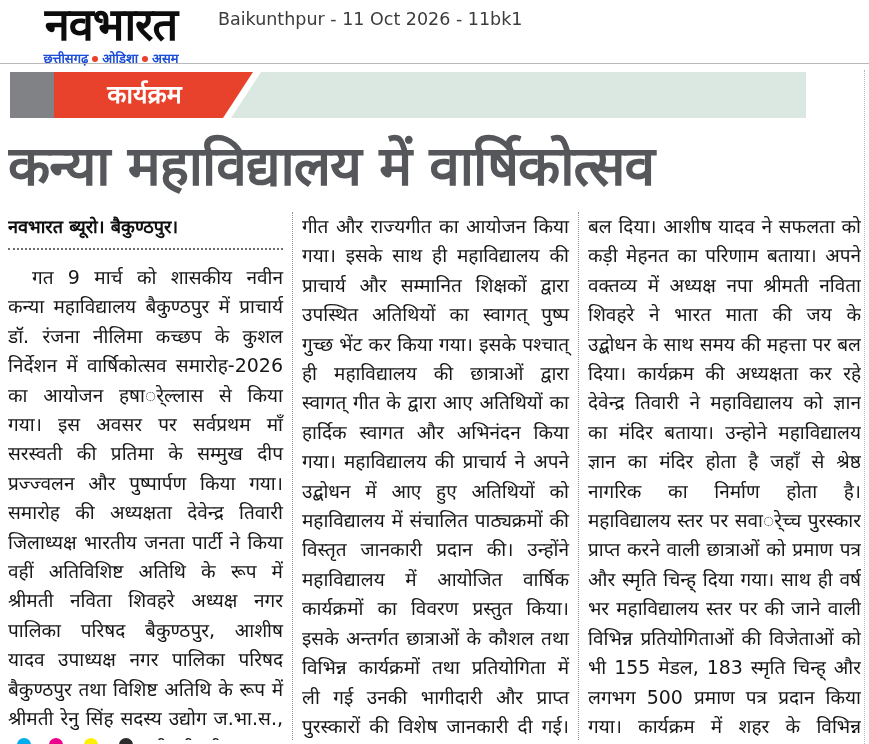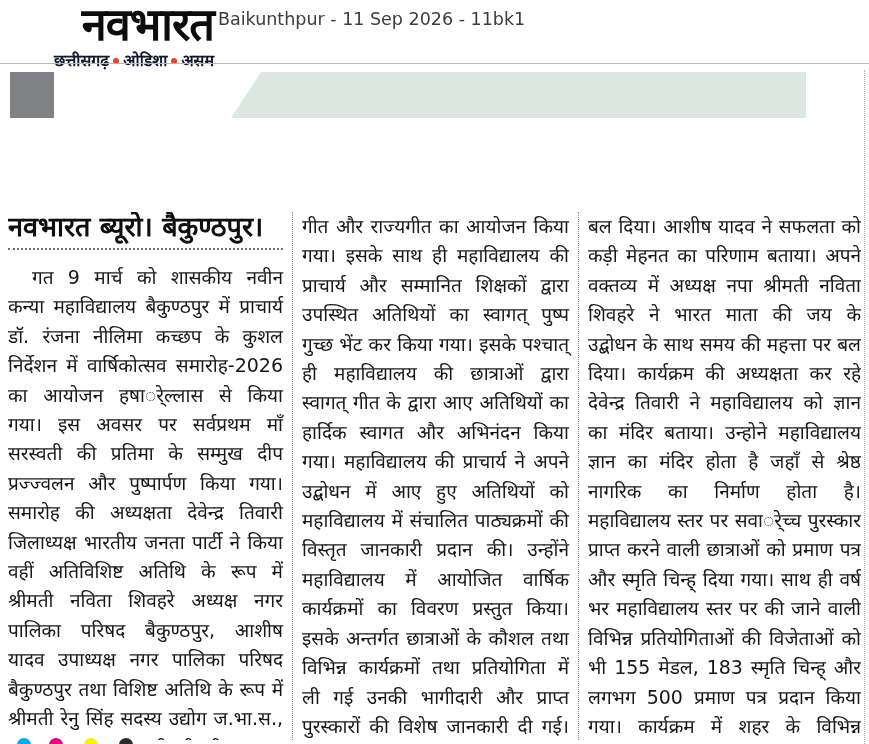--- a/index.html
+++ b/index.html
@@ -1,23 +1,23 @@
 <!DOCTYPE html>
 <html lang="hi"><head>
 <meta charset="utf-8">
 <style>
   html,body{margin:0;padding:0;background:#ffffff;}
   .page{
     position:relative;width:869px;height:744px;background:#fff;overflow:hidden;
     font-family:"DejaVu Sans","Liberation Sans",sans-serif;
   }
   
-  .logo-block{position:absolute;left:8px;top:2px;width:206px;text-align:right;}
+  .logo-block{position:absolute;left:8px;top:2px;width:206px;text-align:center;}
   .logo{font-size:45px;font-weight:900;color:#0c0c0c;line-height:46px;letter-spacing:-1px;white-space:nowrap;}
-  .tagline{font-size:16px;font-weight:bold;color:#0f172a;margin-top:1px;white-space:nowrap;}
+  .tagline{font-size:13px;font-weight:bold;color:#1d4ed8;margin-top:1px;white-space:nowrap;}
   .tagline .dot{display:inline-block;width:6px;height:6px;border-radius:50%;vertical-align:middle;margin:0 4px 2px 4px;}
   .edition{position:absolute;left:218px;top:7px;font-size:17.5px;color:#3c3c3c;line-height:25px;}
   .masthead-rule{position:absolute;left:0;top:63px;width:869px;height:1px;background:#b9b9b9;}
   .right-edge{position:absolute;left:864px;top:70px;height:674px;width:0;border-left:1px dotted #b5b5b5;}
   
   .kicker{position:absolute;left:10px;top:72px;width:796px;height:46px;}
   .kicker-mint{position:absolute;left:44px;top:0;width:752px;height:46px;z-index:1;}
   .kicker-gray{position:absolute;left:0;top:0;width:44px;height:46px;z-index:1;}
   .diag-white{position:absolute;left:44px;top:0;width:207px;height:46px;background:#fff;z-index:2;
     clip-path:polygon(0 0,100% 0,calc(100% - 30px) 100%,0 100%);}
@@ -29,51 +29,53 @@
   
   .headline{position:absolute;left:8px;top:124px;width:855px;height:86px;margin:0;
     font-size:55px;line-height:84px;font-weight:bold;color:#56575a;letter-spacing:-1px;
     white-space:nowrap;overflow:hidden;}
   
   .body-cols{position:absolute;left:8px;top:212px;width:853px;height:528px;display:flex;overflow:hidden;}
   .col{box-sizing:border-box;}
   .col-1{width:285px;padding-right:9px;border-right:1px dotted #8f8f8f;}
   .col-2{width:286px;padding:0 9px;border-right:1px dotted #8f8f8f;}
   .col-3{width:282px;padding-left:9px;}
-  .byline{font-size:27px;font-weight:bold;color:#0f0f0f;line-height:26px;margin:2px 0 8px 0;}
+  .byline{font-size:18px;font-weight:bold;color:#0f0f0f;line-height:26px;margin:2px 0 8px 0;}
   .byline-rule{border-top:2px dotted #6e6e6e;height:0;margin:0 0 13px 0;}
   .col p{margin:0;font-size:19px;line-height:29.4px;color:#161616;text-align:justify;}
   .col-1 p{text-indent:24px;}
   
   .cmyk{position:absolute;left:0;top:738px;width:200px;height:6px;}
   .cmyk span{position:absolute;width:14px;height:14px;border-radius:50%;top:0;}
 </style>
 </head>
 <body>
 
 <div class="page">
 
   <div class="logo-block">
     <div class="logo">नवभारत</div>
     <div class="tagline">
       <span>छत्तीसगढ़</span><span class="dot" style="background-color: rgb(232, 65, 44);"></span><span>ओडिशा</span><span class="dot" style="background-color: rgb(232, 65, 44);"></span><span>असम</span>
     </div>
   </div>
   <div class="edition">
-    <div>Baikunthpur - 11 Sep 2026 - 11bk1</div>
+    <div>Baikunthpur - 11 Oct 2026 - 11bk1</div>
   </div>
   <div class="masthead-rule"></div>
   <div class="right-edge"></div>
 
   <div class="kicker">
     <div class="kicker-mint" style="background-color: rgb(219, 232, 225);"></div>
     <div class="kicker-gray" style="background-color: rgb(128, 130, 133);"></div>
     <div class="diag-white"></div>
+    <div class="kicker-red" style="background-color: rgb(232, 65, 44);">कार्यक्रम</div>
   </div>
 
+  <h1 class="headline">कन्या महाविद्यालय में वार्षिकोत्सव</h1>
 
   <div class="body-cols">
     <div class="col col-1">
       <div class="byline">नवभारत ब्यूरो। बैकुण्ठपुर।</div>
       <div class="byline-rule"></div>
       <p>गत 9 मार्च को शासकीय नवीन कन्या महाविद्यालय बैकुण्ठपुर में प्राचार्य डॉ. रंजना नीलिमा कच्छप के कुशल निर्देशन में वार्षिकोत्सव समारोह-2026 का आयोजन हषार्ेल्लास से किया गया। इस अवसर पर सर्वप्रथम माँ सरस्वती की प्रतिमा के सम्मुख दीप प्रज्ज्वलन और पुष्पार्पण किया गया। समारोह की अध्यक्षता देवेन्द्र तिवारी जिलाध्यक्ष भारतीय जनता पार्टी ने किया वहीं अतिविशिष्ट अतिथि के रूप में श्रीमती नविता शिवहरे अध्यक्ष नगर पालिका परिषद बैकुण्ठपुर, आशीष यादव उपाध्यक्ष नगर पालिका परिषद बैकुण्ठपुर तथा विशिष्ट अतिथि के रूप में श्रीमती रेनु सिंह सदस्य उद्योग ज.भा.स., अमृत लाल गुप्ता, श्रीमती गीता साहू, हर्षित राय, श्रीमती मनीषा जायसवाल, श्रीमती अर्चना गुप्ता उपस्थित रही। तत्पश्चात राष्ट्रीय</p>
     </div>
     <div class="col col-2">
       <p>गीत और राज्यगीत का आयोजन किया गया। इसके साथ ही महाविद्यालय की प्राचार्य और सम्मानित शिक्षकों द्वारा उपस्थित अतिथियों का स्वागत् पुष्प गुच्छ भेंट कर किया गया। इसके पश्चात् ही महाविद्यालय की छात्राओं द्वारा स्वागत् गीत के द्वारा आए अतिथियों का हार्दिक स्वागत और अभिनंदन किया गया। महाविद्यालय की प्राचार्य ने अपने उद्बोधन में आए हुए अतिथियों को महाविद्यालय में संचालित पाठ्यक्रमों की विस्तृत जानकारी प्रदान की। उन्होंने महाविद्यालय में आयोजित वार्षिक कार्यक्रमों का विवरण प्रस्तुत किया। इसके अन्तर्गत छात्राओं के कौशल तथा विभिन्न कार्यक्रमों तथा प्रतियोगिता में ली गई उनकी भागीदारी और प्राप्त पुरस्कारों की विशेष जानकारी दी गई।  अतिथि वक्ताओं के उद्बोधन क्रम में अमृतलाल गुप्ता ने कहा कि समय का सदुपयोग,दृढ़ इच्छाशक्ति और सकारात्मक सोच पर</p>
     </div>

